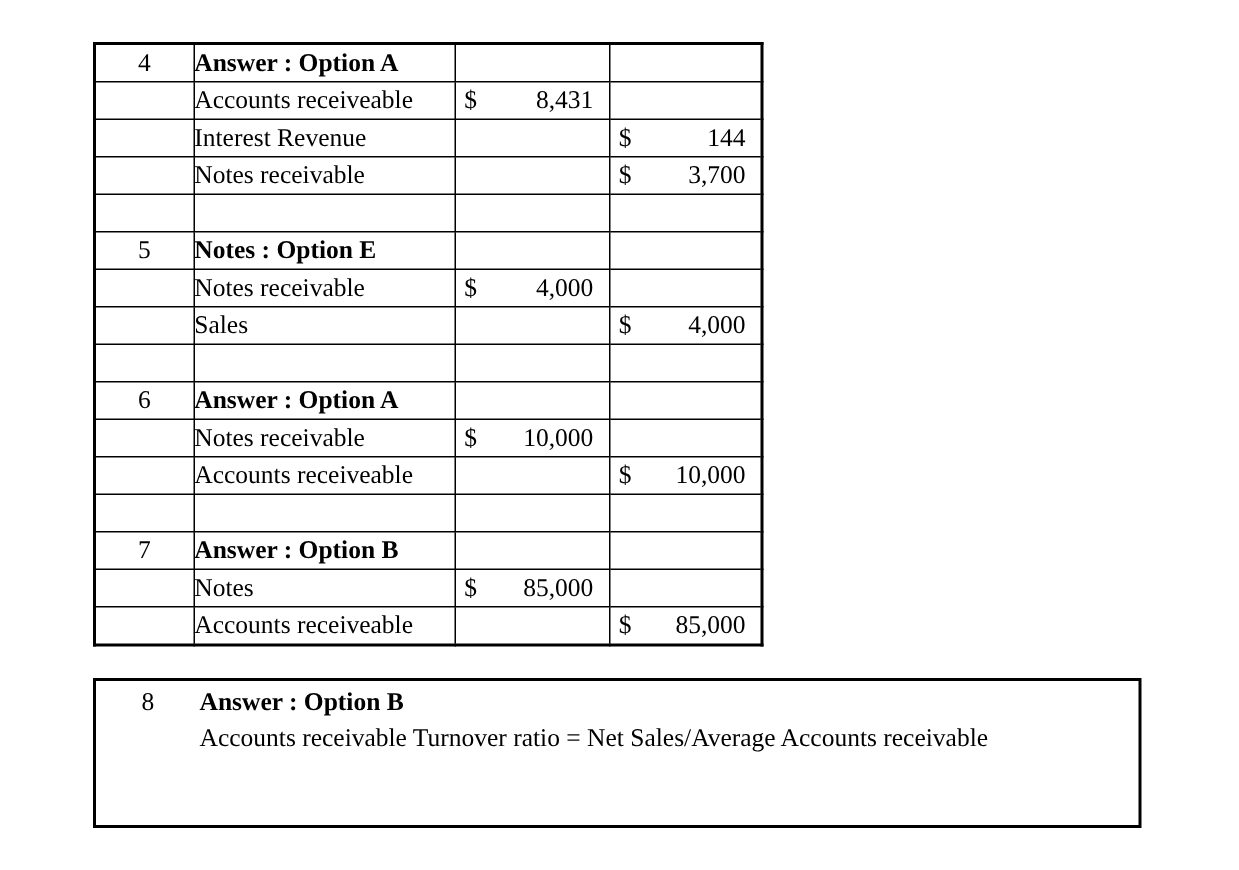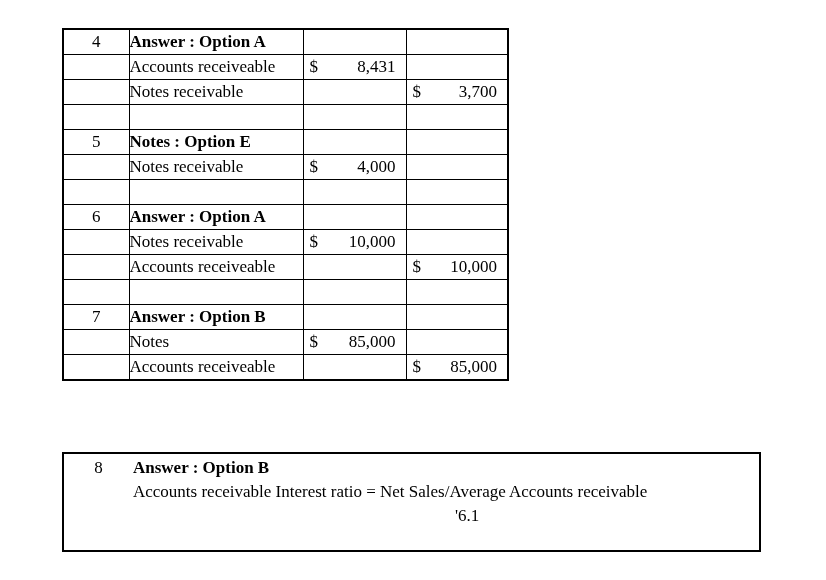--- a/index.html
+++ b/index.html
@@ -98,20 +98,31 @@
           <td class="money">
             <div class="money-wrap">
               <span>$</span>
               <span>8,431</span>
             </div>
           </td>
           <td class="money"></td>
         </tr>
         <tr>
           <td class="num"></td>
+          <td class="label">Interest Revenue</td>
+          <td class="money"></td>
+          <td class="money">
+            <div class="money-wrap">
+              <span>$</span>
+              <span>144</span>
+            </div>
+          </td>
+        </tr>
+        <tr>
+          <td class="num"></td>
           <td class="label">Notes receivable</td>
           <td class="money"></td>
           <td class="money">
             <div class="money-wrap">
               <span>$</span>
               <span>3,700</span>
             </div>
           </td>
         </tr>
         <tr>
@@ -129,20 +140,31 @@
         <tr>
           <td class="num"></td>
           <td class="label">Notes receivable</td>
           <td class="money">
             <div class="money-wrap">
               <span>$</span>
               <span>4,000</span>
             </div>
           </td>
           <td class="money"></td>
+        </tr>
+        <tr>
+          <td class="num"></td>
+          <td class="label">Sales</td>
+          <td class="money"></td>
+          <td class="money">
+            <div class="money-wrap">
+              <span>$</span>
+              <span>4,000</span>
+            </div>
+          </td>
         </tr>
         <tr>
           <td class="num"></td>
           <td class="label"></td>
           <td class="money"></td>
           <td class="money"></td>
         </tr>
         <tr>
           <td class="num">6</td>
           <td class="label bold">Answer : Option A</td>
@@ -205,18 +227,17 @@
             </div>
           </td>
         </tr>
       </tbody>
   </table>
 
   <div class="answer-box">
     <div class="box-num">8</div>
     <div class="box-content">
       <div class="box-line box-title">Answer : Option B</div>
-      <div class="box-line">Accounts receivable Interest ratio = Net Sales/Average Accounts receivable</div>
-      <div class="box-line result">'6.1</div>
+      <div class="box-line">Accounts receivable Turnover ratio = Net Sales/Average Accounts receivable</div>
     </div>
   </div>
 
 </div>
 
 </body></html>

